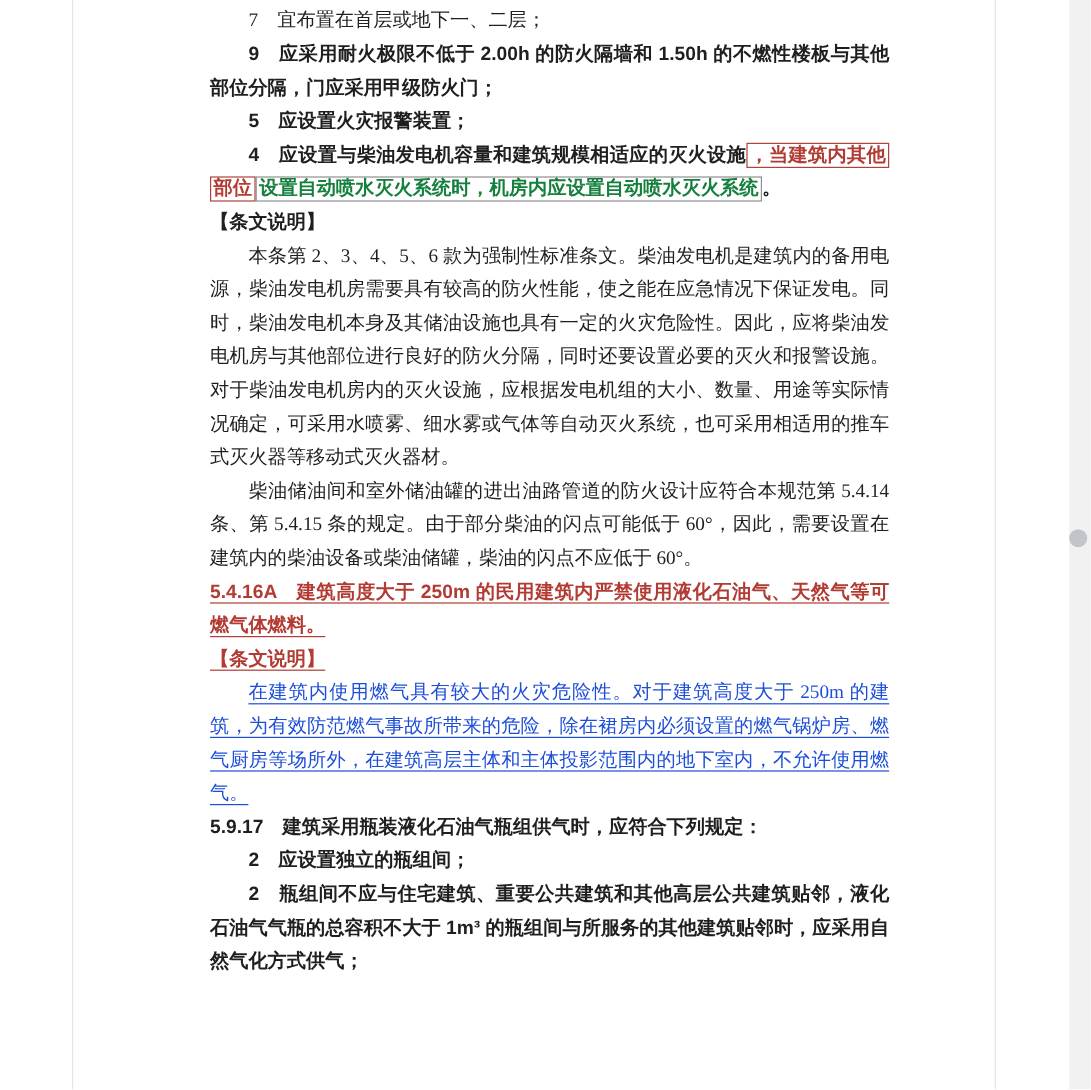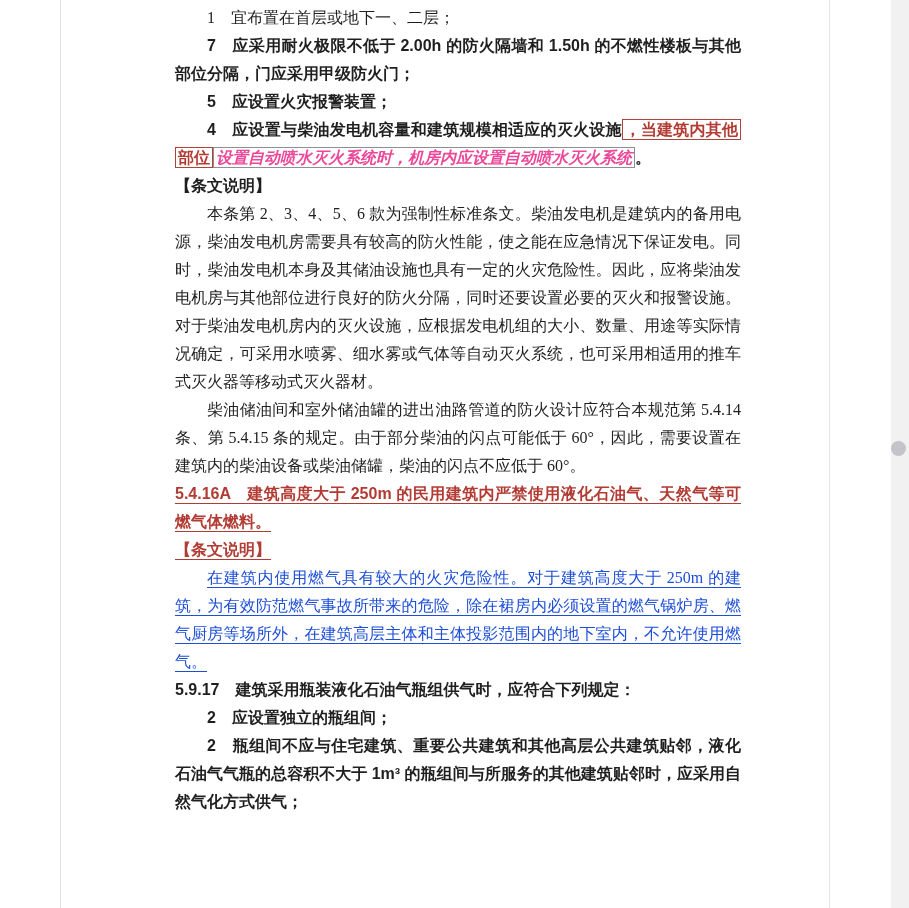--- a/index.html
+++ b/index.html
@@ -50,24 +50,24 @@
   span.box-gray { border: 1px solid; }
 </style>
 </head>
 <body>
 
 <div id="viewport">
   <div id="page-edge-left" class="page-edge" style="background: rgb(228, 228, 228);"></div>
   <div id="page-edge-right" class="page-edge" style="background: rgb(228, 228, 228);"></div>
 
   <div id="doc-content" style="color: rgb(31, 31, 31);">
-      <p class="song ind"><span>1　宜布置在首层或地下一、二层；</span></p>
-      <p class="hei ind"><span>7　应采用耐火极限不低于 2.00h 的防火隔墙和 1.50h 的不燃性楼板与其他部位分隔，门应采用甲级防火门；</span></p>
+      <p class="song ind"><span>7　宜布置在首层或地下一、二层；</span></p>
+      <p class="hei ind"><span>9　应采用耐火极限不低于 2.00h 的防火隔墙和 1.50h 的不燃性楼板与其他部位分隔，门应采用甲级防火门；</span></p>
       <p class="hei ind"><span>5　应设置火灾报警装置；</span></p>
-      <p class="hei ind"><span>4　应设置与柴油发电机容量和建筑规模相适应的灭火设施</span><span class="box-red" style="color: rgb(178, 59, 51); border-color: rgb(176, 66, 60);">，当建筑内其他部位</span><span class="box-gray" style="color: #ec4899; border-color: rgb(143, 143, 143); font-style: italic;">设置自动喷水灭火系统时，机房内应设置自动喷水灭火系统</span><span>。</span></p>
+      <p class="hei ind"><span>4　应设置与柴油发电机容量和建筑规模相适应的灭火设施</span><span class="box-red" style="color: rgb(178, 59, 51); border-color: rgb(176, 66, 60);">，当建筑内其他部位</span><span class="box-gray" style="color: #15803d; border-color: rgb(143, 143, 143);">设置自动喷水灭火系统时，机房内应设置自动喷水灭火系统</span><span>。</span></p>
       <p class="hei"><span>【条文说明】</span></p>
       <p class="song ind"><span>本条第 2、3、4、5、6 款为强制性标准条文。柴油发电机是建筑内的备用电源，柴油发电机房需要具有较高的防火性能，使之能在应急情况下保证发电。同时，柴油发电机本身及其储油设施也具有一定的火灾危险性。因此，应将柴油发电机房与其他部位进行良好的防火分隔，同时还要设置必要的灭火和报警设施。对于柴油发电机房内的灭火设施，应根据发电机组的大小、数量、用途等实际情况确定，可采用水喷雾、细水雾或气体等自动灭火系统，也可采用相适用的推车式灭火器等移动式灭火器材。</span></p>
       <p class="song ind"><span>柴油储油间和室外储油罐的进出油路管道的防火设计应符合本规范第 5.4.14 条、第 5.4.15 条的规定。由于部分柴油的闪点可能低于 60°，因此，需要设置在建筑内的柴油设备或柴油储罐，柴油的闪点不应低于 60°。</span></p>
       <p class="hei red" style="color: rgb(178, 59, 51);"><span>5.4.16A　建筑高度大于 250m 的民用建筑内严禁使用液化石油气、天然气等可燃气体燃料。</span></p>
       <p class="hei red" style="color: rgb(178, 59, 51);"><span>【条文说明】</span></p>
       <p class="song red ind" style="color: #1d4ed8;"><span>在建筑内使用燃气具有较大的火灾危险性。对于建筑高度大于 250m 的建筑，为有效防范燃气事故所带来的危险，除在裙房内必须设置的燃气锅炉房、燃气厨房等场所外，在建筑高层主体和主体投影范围内的地下室内，不允许使用燃气。</span></p>
       <p class="hei"><span>5.9.17　建筑采用瓶装液化石油气瓶组供气时，应符合下列规定：</span></p>
       <p class="hei ind"><span>2　应设置独立的瓶组间；</span></p>
       <p class="hei ind"><span>2　瓶组间不应与住宅建筑、重要公共建筑和其他高层公共建筑贴邻，液化石油气气瓶的总容积不大于 1m³ 的瓶组间与所服务的其他建筑贴邻时，应采用自然气化方式供气；</span></p>
     </div>

